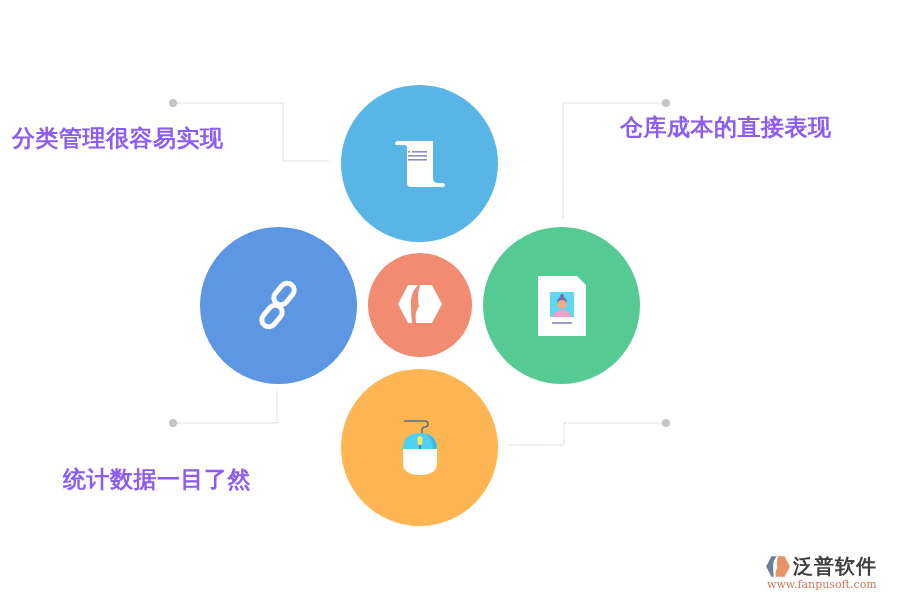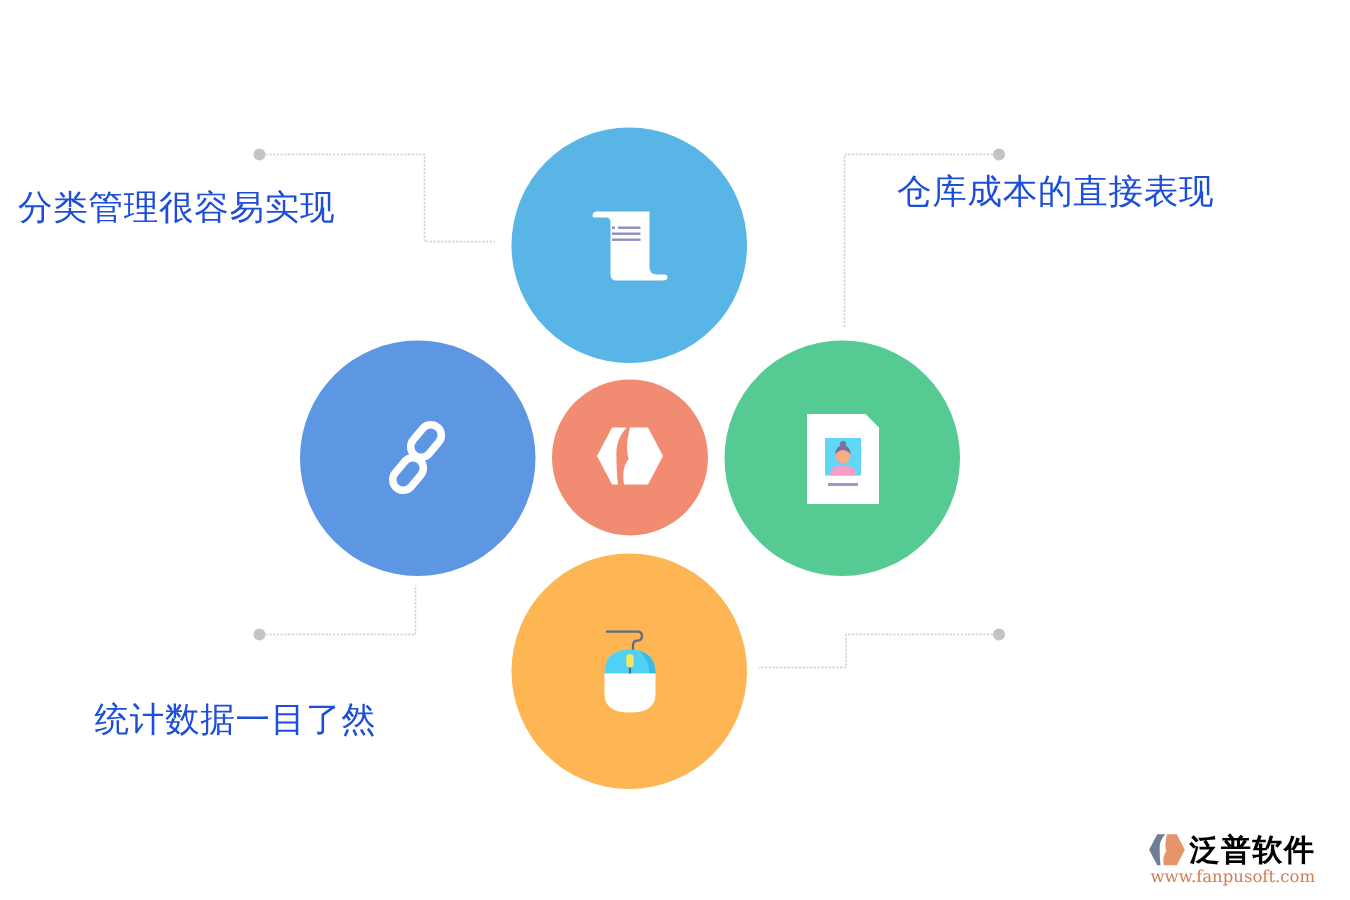--- a/index.html
+++ b/index.html
@@ -5,29 +5,29 @@
   html, body { margin: 0; padding: 0; background: #ffffff; }
   body { width: 900px; height: 600px; position: relative; overflow: hidden;
          font-family: "DejaVu Sans", "Liberation Sans", sans-serif; }
   .stage { position: absolute; left: 0; top: 0; width: 900px; height: 600px; }
   .circle { position: absolute; border-radius: 50%; display: flex; align-items: center; justify-content: center; }
   .c-top    { left: 341px; top: 85px;  width: 157px; height: 157px; background: #58b5e5; }
   .c-left   { left: 200px; top: 227px; width: 157px; height: 157px; background: #5d96e3; }
   .c-right  { left: 483px; top: 227px; width: 157px; height: 157px; background: #55ca93; }
   .c-bottom { left: 341px; top: 369px; width: 157px; height: 157px; background: #fdb653; }
   .c-center { left: 368px; top: 253px; width: 104px; height: 104px; background: #f18b71; }
-  .label { position: absolute; font-size: 23px; font-weight: normal; color: #1d4ed8; white-space: nowrap; letter-spacing: 0.5px; }
+  .label { position: absolute; font-size: 23px; font-weight: bold; color: #8b5cf6; white-space: nowrap; letter-spacing: 0.5px; }
   .l1 { left: 12px;  top: 123px; }
-  .l2 { left: 598px; top: 112px; }
+  .l2 { left: 620px; top: 112px; }
   .l3 { left: 63px;  top: 454px; margin-top: 10px; }
   .l4 { left: 598px; top: 454px; }
   svg.lines { position: absolute; left: 0; top: 0; }
   .logo { position: absolute; left: 765px; top: 553px; width: 130px; height: 40px; }
   .logo-row { display: flex; align-items: center; }
-  .logo-name { font-size: 20px; color: #000000; font-weight: bold; margin-left: 2px; letter-spacing: 1px; }
+  .logo-name { font-size: 20px; color: #404040; font-weight: bold; margin-left: 2px; letter-spacing: 1px; }
   .logo-url { font-family: "DejaVu Serif", "Liberation Serif", serif; font-size: 11px; color: #d07a55; margin-top: -2px; margin-left: 2px; }
 </style>
 </head>
 <body>
 
 <div class="stage">
 
   <svg class="lines" width="900" height="600">
 
     <g>

